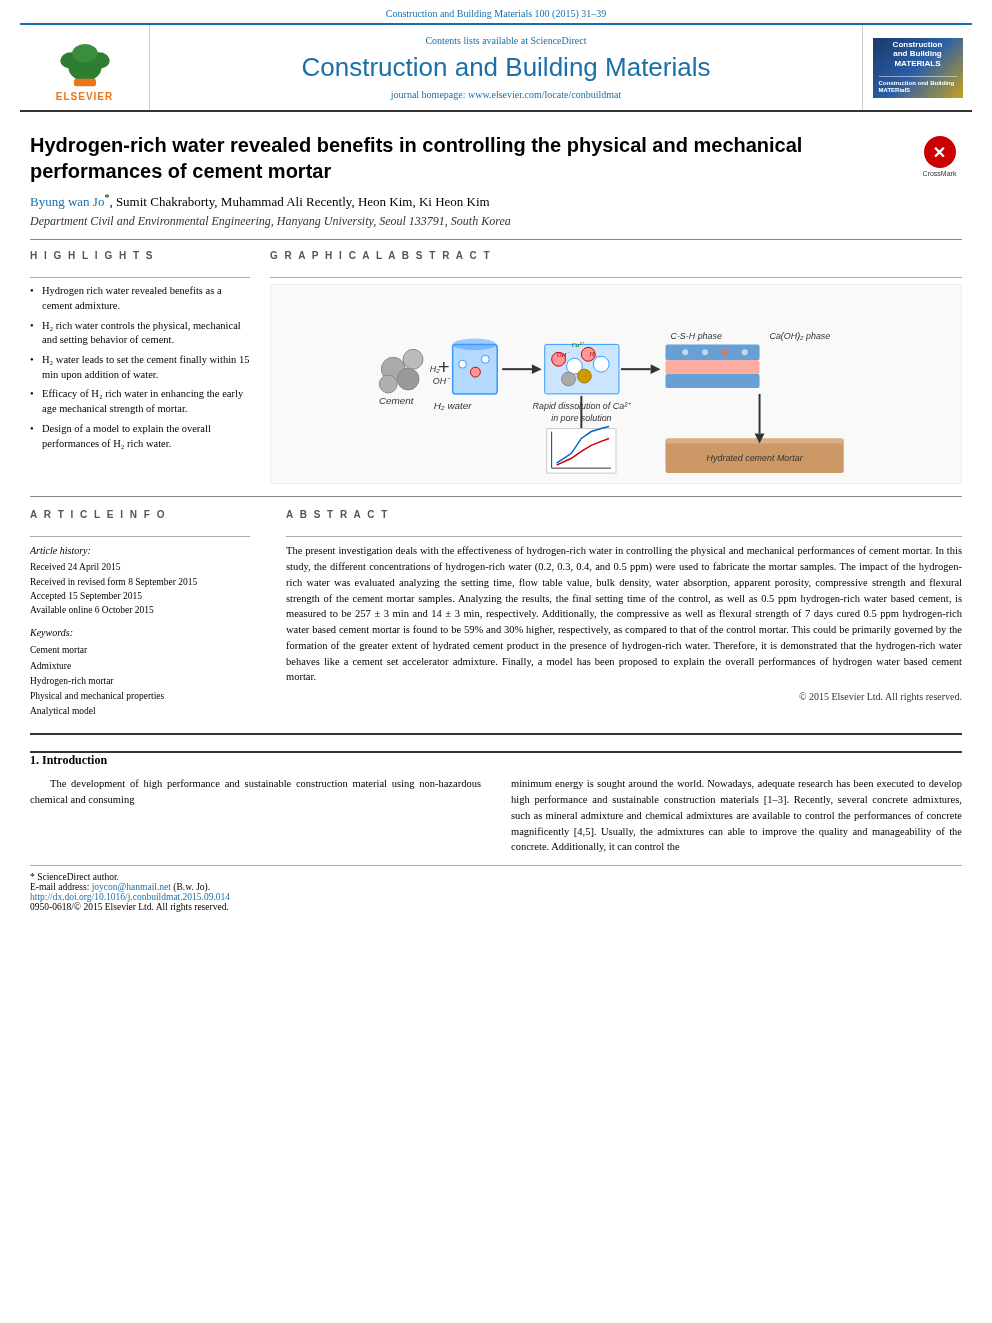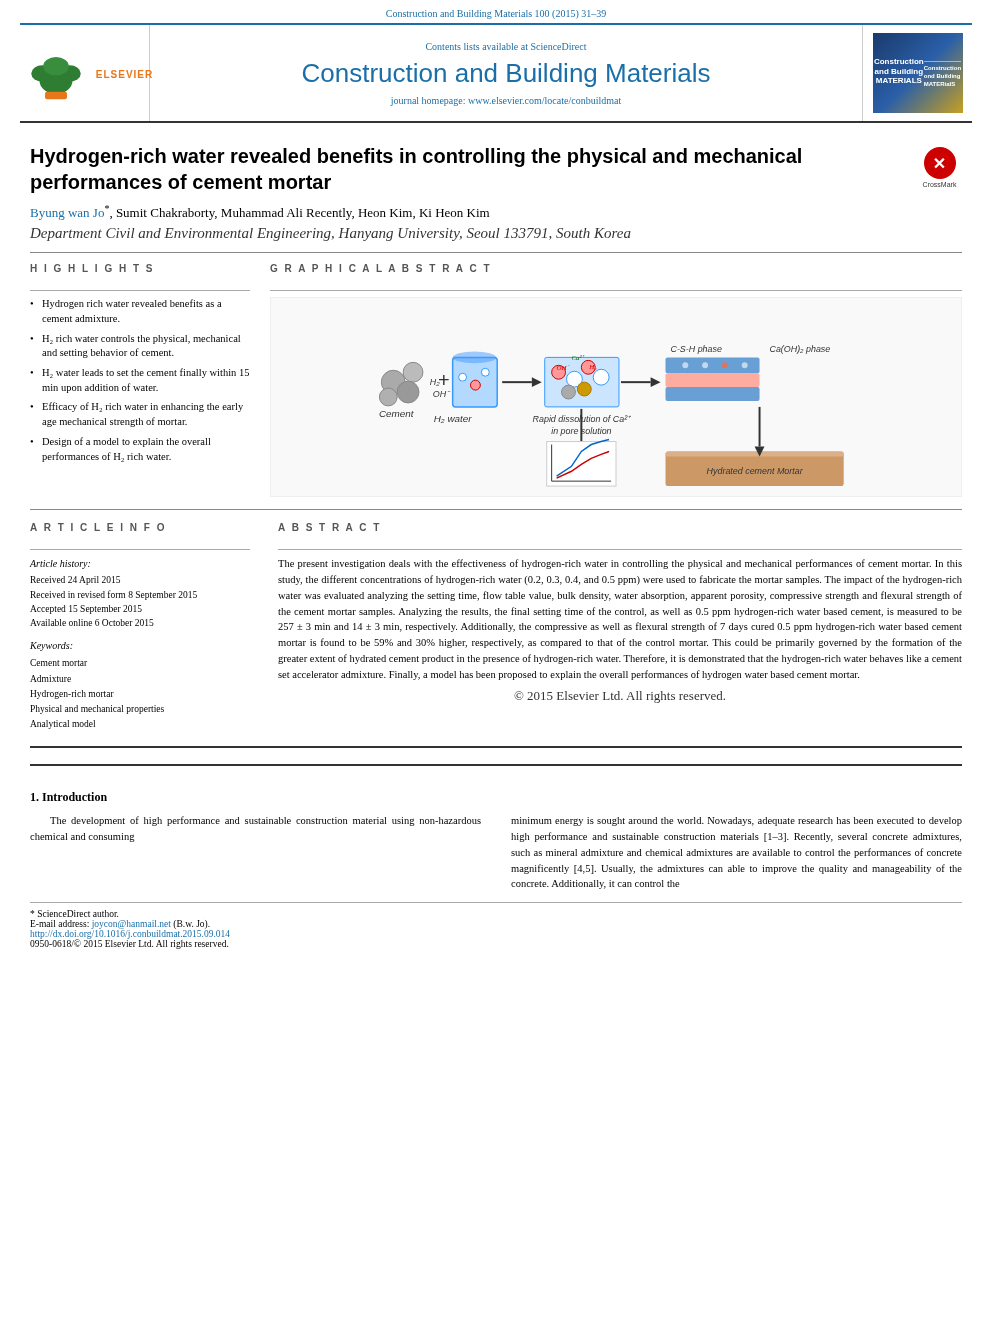--- a/index.html
+++ b/index.html
@@ -37,21 +37,21 @@
     .journal-header-left {
       width: 130px;
       display: flex;
       align-items: center;
       justify-content: center;
       padding: 8px;
       border-right: 1px solid #ccc;
     }
     .elsevier-logo {
       display: flex;
-      flex-direction: row;
+      flex-direction: column;
       align-items: center;
       text-align: right;
     }
     .elsevier-tree {
       width: 80px;
       height: 55px;
     }
     .elsevier-label {
       font-size: 10px;
       color: #e8761a;
@@ -91,24 +91,24 @@
     .journal-header-right {
       width: 110px;
       display: flex;
       align-items: center;
       justify-content: center;
       padding: 8px;
       border-left: 1px solid #ccc;
     }
     .journal-cover {
       width: 90px;
-      height: 80px;
+      height: 60px;
       background: linear-gradient(135deg, #1a3a6b 0%, #2a5fa8 50%, #c8a020 100%);
       display: flex;
-      flex-direction: row;
+      flex-direction: column;
       align-items: center;
       justify-content: center;
       padding: 6px;
       color: white;
       font-size: 7px;
       font-family: Arial, sans-serif;
       text-align: center;
       font-weight: bold;
     }
     .journal-cover-title {
@@ -176,21 +176,21 @@
     }
     .author-link {
       color: #1a6fa8;
     }
     .author-star {
       font-size: 10px;
       vertical-align: super;
     }
     .affiliation {
       font-style: italic;
-      font-size: 15px;
+      font-size: 12px;
       color: #333;
       margin-bottom: 10px;
     }
 
     
     .divider {
       border: none;
       border-top: 1px solid #888;
       margin: 8px 0;
     }
@@ -249,21 +249,21 @@
       font-size: 10px;
       color: #555;
       font-style: italic;
       position: relative;
       overflow: hidden;
     }
 
     
     .bottom-two-col {
       display: flex;
-      gap: 28px;
+      gap: 36px;
       margin-top: 12px;
     }
     .article-info-col {
       width: 220px;
       flex-shrink: 0;
     }
     .abstract-col {
       flex: 1;
     }
 
@@ -286,31 +286,31 @@
       font-size: 10px;
       margin-bottom: 2px;
     }
 
     .abstract-text {
       font-size: 10.5px;
       line-height: 1.5;
       text-align: justify;
     }
     .copyright-line {
-      font-size: 13px;
-      text-align: center;
+      font-size: 10px;
+      text-align: right;
       margin-top: 6px;
       color: #333;
     }
 
     
     .introduction-section {
       margin-top: 16px;
       border-top: 2px solid #333;
-      padding-top: 24px;
+      padding-top: 0;
     }
     .intro-two-col {
       display: flex;
       gap: 30px;
       margin-top: 8px;
       font-family: Liberation Serif, serif;
     }
     .intro-col {
       flex: 1;
       font-size: 10.5px;

